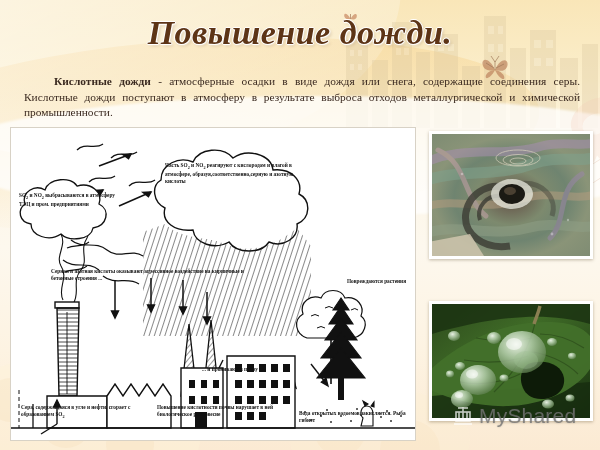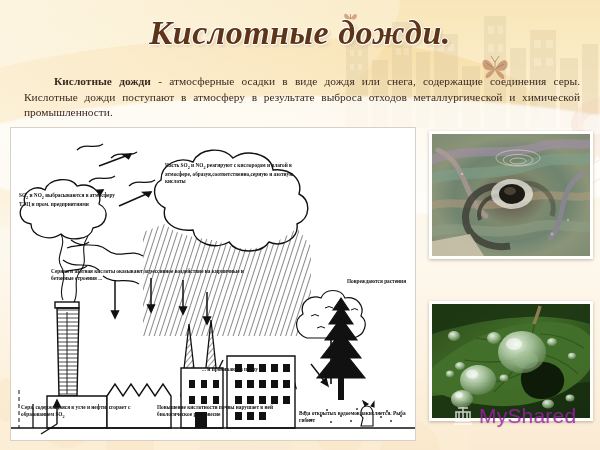--- a/index.html
+++ b/index.html
@@ -190,21 +190,21 @@
     display: flex;
     align-items: center;
     gap: 5px;
     z-index: 6;
     opacity: .82;
   }
   .watermark .wm-text {
     font-family: "Liberation Sans", sans-serif;
     font-size: 21px;
     font-weight: 500;
-    color: #a21caf;
+    color: #737373;
     text-shadow: 0 0 2px rgba(60,60,60,.35);
     letter-spacing: .2px;
   }
   .wm-mark { width: 22px; height: 22px; }
 </style>
 </head>
 <body>
 
 <div id="slide">
 
@@ -304,21 +304,21 @@
   <svg class="bg-bottom-bloom2" viewBox="0 0 230 160">
     <g fill="#fdf0d4" opacity=".8">
       <ellipse cx="110" cy="80" rx="90" ry="52"></ellipse>
     </g>
     <g fill="#f7e0b8" opacity=".6">
       <circle cx="70" cy="70" r="26"></circle>
       <circle cx="140" cy="90" r="30"></circle>
     </g>
   </svg>
 
-  <div class="title">Кислотные дожди.</div>
+  <div class="title">Повышение дожди.</div>
 
   <div class="intro">
     <b>Кислотные дожди</b><span> - атмосферные осадки в виде дождя или снега, содержащие соединения серы. Кислотные дожди поступают в атмосферу в результате выброса отходов металлургической и химической промышленности.</span>
   </div>
 
   <div class="diagram">
 
     <svg width="404" height="312" viewBox="0 0 404 312">
       <defs>
         <pattern id="rainhatch" width="5" height="5" patternUnits="userSpaceOnUse" patternTransform="rotate(18)">

